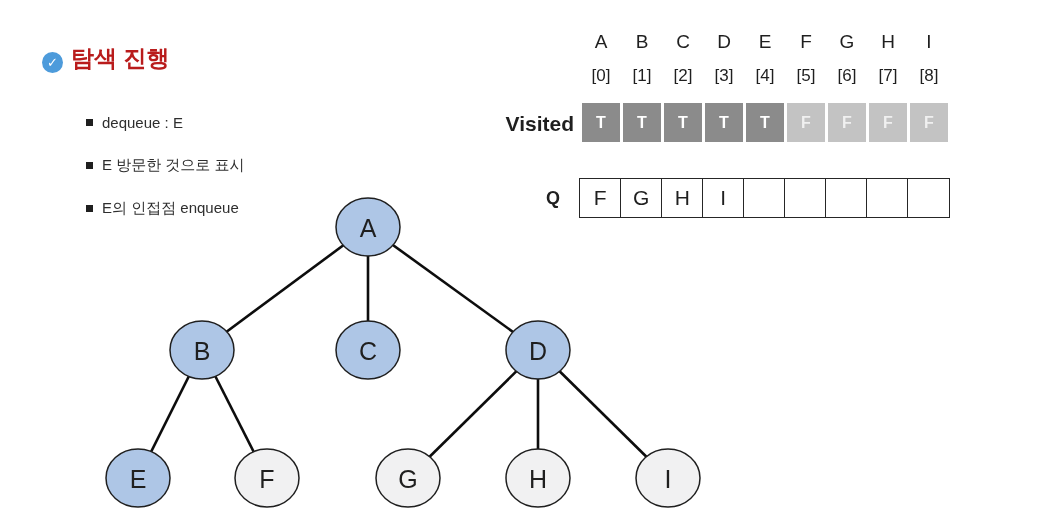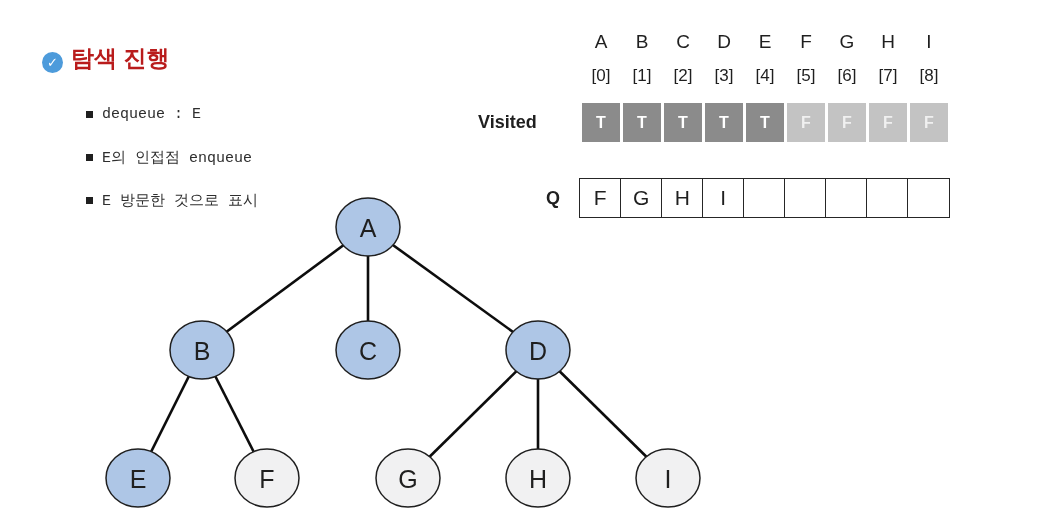--- a/index.html
+++ b/index.html
@@ -5,37 +5,37 @@
   html,body{margin:0;padding:0;background:#fff;}
   body{font-family:"Liberation Sans","DejaVu Sans",sans-serif;}
   #stage{position:relative;width:1060px;height:516px;background:#fff;overflow:hidden;}
 
   
   .check-badge{position:absolute;left:42px;top:52px;width:21px;height:21px;border-radius:50%;
     display:flex;align-items:center;justify-content:center;color:#fff;font-size:13px;font-weight:bold;}
   .page-title{position:absolute;left:71px;top:44px;font-size:23px;font-weight:bold;color:#b91c1c;line-height:28px;}
 
   
-  .bullets{position:absolute;left:86px;top:103px;display:flex;flex-direction:column;gap:21px;font-family:Liberation Mono, monospace;}
+  .bullets{position:absolute;left:86px;top:111px;display:flex;flex-direction:column;gap:21px;}
   .bullet-item{display:flex;align-items:center;height:22px;font-size:15px;color:#2e2e2e;}
   .bullet-marker{width:7px;height:7px;background:#1f1f1f;margin-right:9px;flex:0 0 auto;}
 
   
   .vgrid{position:absolute;display:grid;grid-template-columns:repeat(9,38px);column-gap:3px;}
   .vletters{left:582px;top:30px;}
   .vindices{left:582px;top:64px;}
   .vcells{left:582px;top:103px;}
   .vhead{text-align:center;font-size:19px;color:#1f1f1f;height:24px;line-height:24px;}
   .vindex{text-align:center;font-size:17px;color:#1f1f1f;height:24px;line-height:24px;}
   .vcell{width:38px;height:39px;display:flex;align-items:center;justify-content:center;
     font-weight:bold;font-size:16px;color:#fff;}
   .vcell[data-state="T"]{background:#8b8b8b;}
   .vcell[data-state="F"]{background:#c3c3c3;color:#f0f0f0;}
-  .visited-label{position:absolute;left:478px;top:112px;width:96px;text-align:left;
-    font-size:18px;font-weight:bold;color:#1f1f1f;}
+  .visited-label{position:absolute;left:478px;top:112px;width:96px;text-align:right;
+    font-size:21px;font-weight:bold;color:#1f1f1f;}
 
   
   .queue-label{position:absolute;left:546px;top:188px;font-size:18px;font-weight:bold;color:#1f1f1f;}
   .qrow{position:absolute;left:579px;top:178px;display:flex;}
   .qcell{box-sizing:border-box;width:42.5px;height:40px;border:1.5px solid #262626;margin-left:-1.5px;
     display:flex;align-items:center;justify-content:center;font-size:21px;color:#1f1f1f;background:#fff;}
   .qcell:first-child{margin-left:0;}
 
   
   #tree-svg{position:absolute;left:0;top:0;}
@@ -95,25 +95,25 @@
   <div class="check-badge" style="background: rgb(77, 155, 219);">✓</div>
   <div class="page-title">탐색 진행</div>
 
   <div class="bullets">
     <div class="bullet-item">
       <span class="bullet-marker"></span>
       <span>dequeue : E</span>
     </div>
     <div class="bullet-item">
       <span class="bullet-marker"></span>
-      <span>E의 인접점 enqueue</span>
+      <span>E 방문한 것으로 표시</span>
     </div>
     <div class="bullet-item">
       <span class="bullet-marker"></span>
-      <span>E 방문한 것으로 표시</span>
+      <span>E의 인접점 enqueue</span>
     </div>
   </div>
 
   <div class="vgrid vletters">
     <div class="vhead">A</div>
     <div class="vhead">B</div>
     <div class="vhead">C</div>
     <div class="vhead">D</div>
     <div class="vhead">E</div>
     <div class="vhead">F</div>

